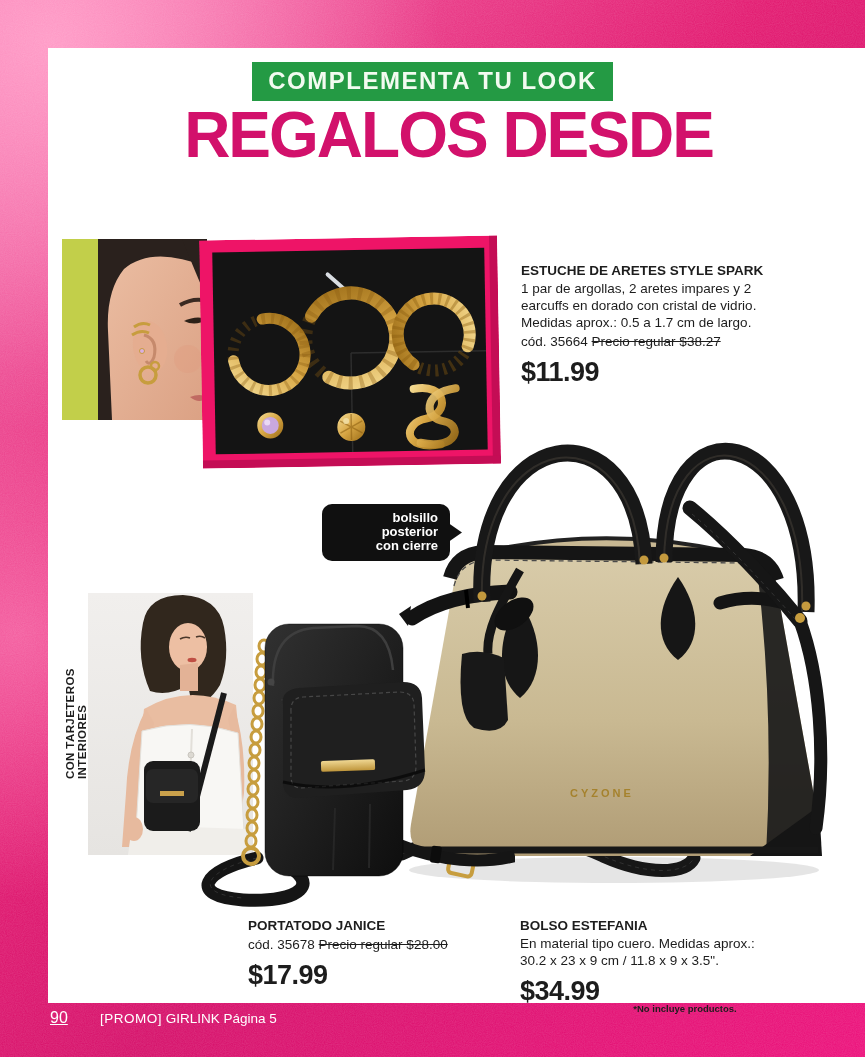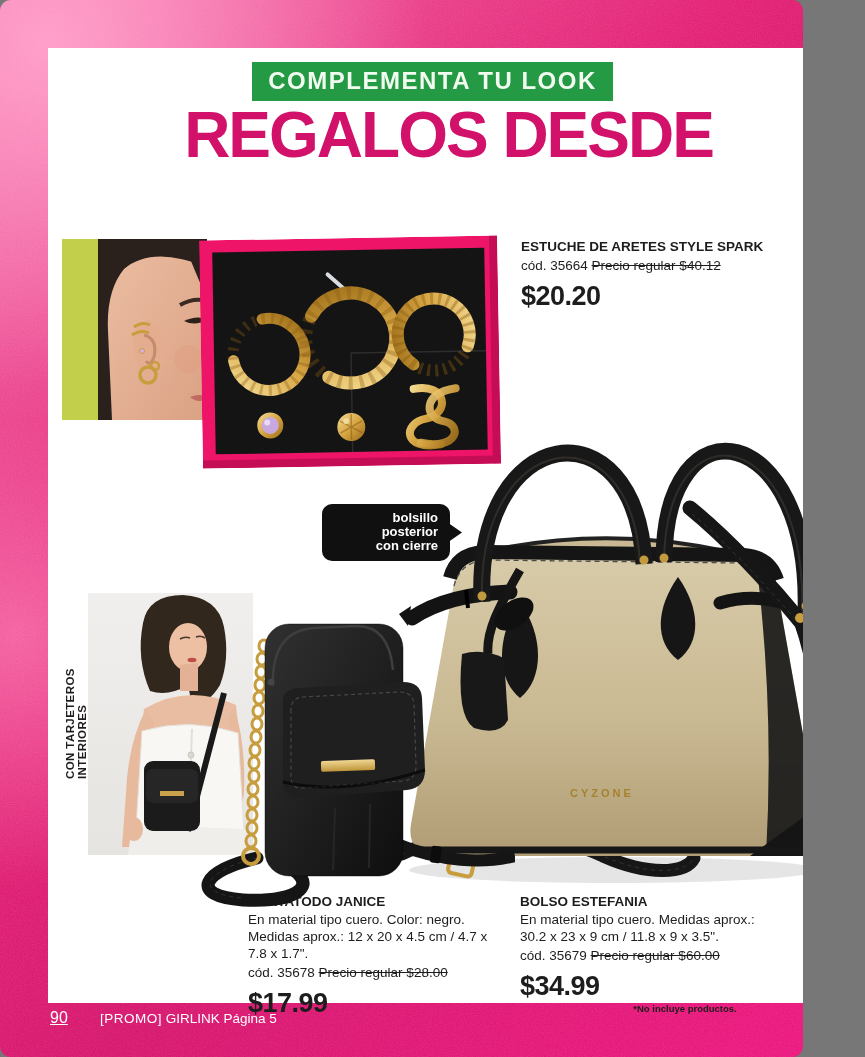--- a/index.html
+++ b/index.html
@@ -1,41 +1,40 @@
 <!DOCTYPE html>
 <html><head>
 <meta charset="utf-8">
 <style>
   * { margin:0; padding:0; box-sizing:border-box; }
   body { font-family:"Liberation Sans", sans-serif; background:#777; }
   #canvas {
-    position:relative; width:803px; height:1057px; overflow:hidden;
+    position:relative; width:865px; height:1057px; overflow:hidden;
     background:
       radial-gradient(circle at 6% 4%, #ff9ac6 0%, rgba(255,154,198,0) 30%),
       radial-gradient(circle at 2% 60%, #f45d9f 0%, rgba(244,93,159,0) 25%),
       linear-gradient(135deg, #f263a4 0%, #e2186f 40%, #d50f69 62%, #ec0f7a 100%);
-    border-radius: 11px;
   }
   .noise { position:absolute; left:0; top:0; z-index:1; pointer-events:none; }
   .white-panel { position:absolute; left:48px; top:48px; width:817px; height:955px; background:#ffffff; z-index:2; }
   .abs { position:absolute; z-index:3; }
 
   
   .header-wrap { left:48px; top:62px; width:769px; text-align:center; }
   .banner {
     display:inline-block; background:#249a44; color:#f2fbf0;
     font-size:24px; font-weight:bold; letter-spacing:1.5px;
     padding:5px 16px 6px 16px;
   }
   .headline1 { color:#d2116b; font-size:64px; font-weight:bold; letter-spacing:-2px; line-height:1.02; margin-top:2px;margin-left:32px; }
   .headline2 { color:#d2116b; font-size:56px; font-weight:bold; letter-spacing:-2px; line-height:0.95; }
 
   
   .pblock { color:#1d1d1d; }
-  .ptitle { font-size:13.5px; font-weight:bold; line-height:17px; }
+  .ptitle { font-size:13.5px; font-weight:bold; line-height:17px;margin-top:24px; }
   .pdesc  { font-size:13.5px; line-height:17px; margin-top:1px; }
   .pcode  { font-size:13.5px; line-height:17px; margin-top:2px; }
   .strike { text-decoration:line-through; }
   .pprice { font-size:27px; font-weight:bold; letter-spacing:-0.5px; margin-top:7px; }
 
   
   .callout {
     left:322px; top:504px; width:128px; background:#101010; color:#fff;
     border-radius:10px; padding:7px 12px 8px 20px; text-align:right; z-index:5;
   }
@@ -152,25 +151,26 @@
       </g>
       <circle cx="144" cy="183" r="3" fill="#f3e2ab" opacity="0.8"></circle>
 
       <path d="M212,152 C246,146 248,178 224,182 C200,186 200,214 238,208" stroke="url(#goldG)" stroke-width="8" fill="none" stroke-linecap="round"></path>
       <path d="M254,152 C220,156 222,182 242,185 C260,189 256,214 218,206" stroke="url(#goldG)" stroke-width="8" fill="none" stroke-linecap="round" opacity="0.92"></path>
     </svg>
   </div>
 
   <div class="abs pblock" style="left:521px; top:238px; width:266px;">
     <div class="ptitle">ESTUCHE DE ARETES STYLE SPARK</div>
+    <div class="pdesc">1 par de argollas, 2 aretes impares y 2 earcuffs en dorado con cristal de vidrio. Medidas aprox.: 0.5 a 1.7 cm de largo.</div>
     <div class="pcode">
       <span>cód. 35664</span>
-      <span class="strike">Precio regular $40.12</span>
+      <span class="strike">Precio regular $38.27</span>
     </div>
-    <div class="pprice">$20.20</div>
+    <div class="pprice">$11.99</div>
   </div>
 
   <div class="abs" style="left:398px; top:356px; width:432px; height:535px;">
     <svg width="432" height="535" viewBox="0 0 432 535">
       <defs>
         <linearGradient id="bagBeige" x1="0" y1="0" x2="0" y2="1">
           <stop offset="0" stop-color="#d8cba9"></stop>
             <stop offset="0.55" stop-color="#c9b992"></stop>
             <stop offset="1" stop-color="#b09c75"></stop>
         </linearGradient>
@@ -318,35 +318,30 @@
       <path d="M98,92 Q96,78 114,76 L218,70 Q236,70 237,86 L240,158 Q240,176 222,178 L114,186 Q98,186 98,170 Z" fill="#1f1f1f"></path>
       <path d="M106,100 Q105,86 118,85 L214,80 Q228,80 229,92 L231,154 Q231,168 218,169 L116,176 Q106,176 106,164 Z" stroke="#474747" stroke-width="1.2" fill="none" stroke-dasharray="4 3"></path>
       <path d="M98,170 Q160,184 240,158" stroke="#000" stroke-width="3" fill="none" opacity="0.6"></path>
       <rect x="136" y="148" width="54" height="11" rx="2" fill="url(#gold2)" transform="rotate(-2 163 153)"></rect>
       <path d="M150,196 L148,258 M185,192 L184,256" stroke="#262626" stroke-width="2"></path>
     </svg>
   </div>
 
   <div class="abs pblock" style="left:248px; top:893px; width:240px;">
     <div class="ptitle">PORTATODO JANICE</div>
-    <div class="pdesc">En material tipo cuero. Color: negro. Medidas aprox.: 12 x 20 x 4.5 cm / 4.7 x 7.8 x 1.7".</div>
     <div class="pcode">
       <span>cód. 35678</span>
       <span class="strike">Precio regular $28.00</span>
     </div>
     <div class="pprice">$17.99</div>
   </div>
 
   <div class="abs pblock" style="left:520px; top:893px; width:252px;">
     <div class="ptitle">BOLSO ESTEFANIA</div>
     <div class="pdesc">En material tipo cuero. Medidas aprox.: 30.2 x 23 x 9 cm / 11.8 x 9 x 3.5".</div>
-    <div class="pcode">
-      <span>cód. 35679</span>
-      <span class="strike">Precio regular $60.00</span>
-    </div>
     <div class="pprice">$34.99</div>
   </div>
 
   <div class="abs disclaimer">*No incluye productos.</div>
 
   <div class="abs footer-num">90</div>
   <div class="abs footer-promo">
     <span class="b">[PROMO]</span>
     <span>GIRLINK Página 5</span>
   </div>

